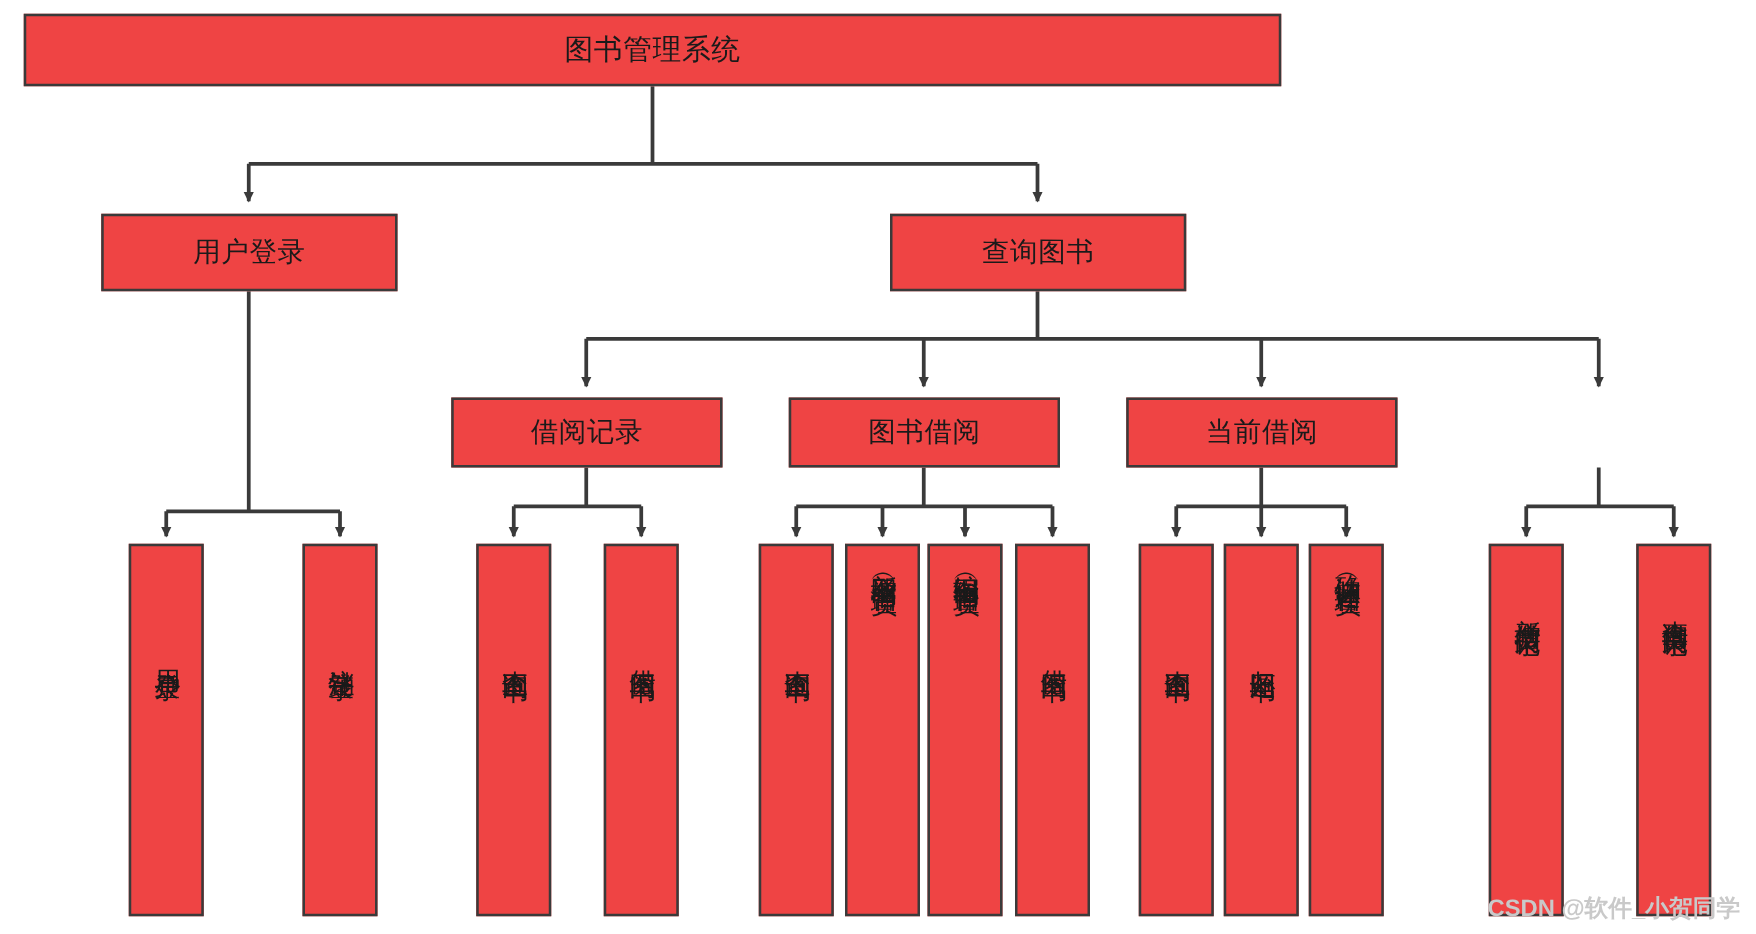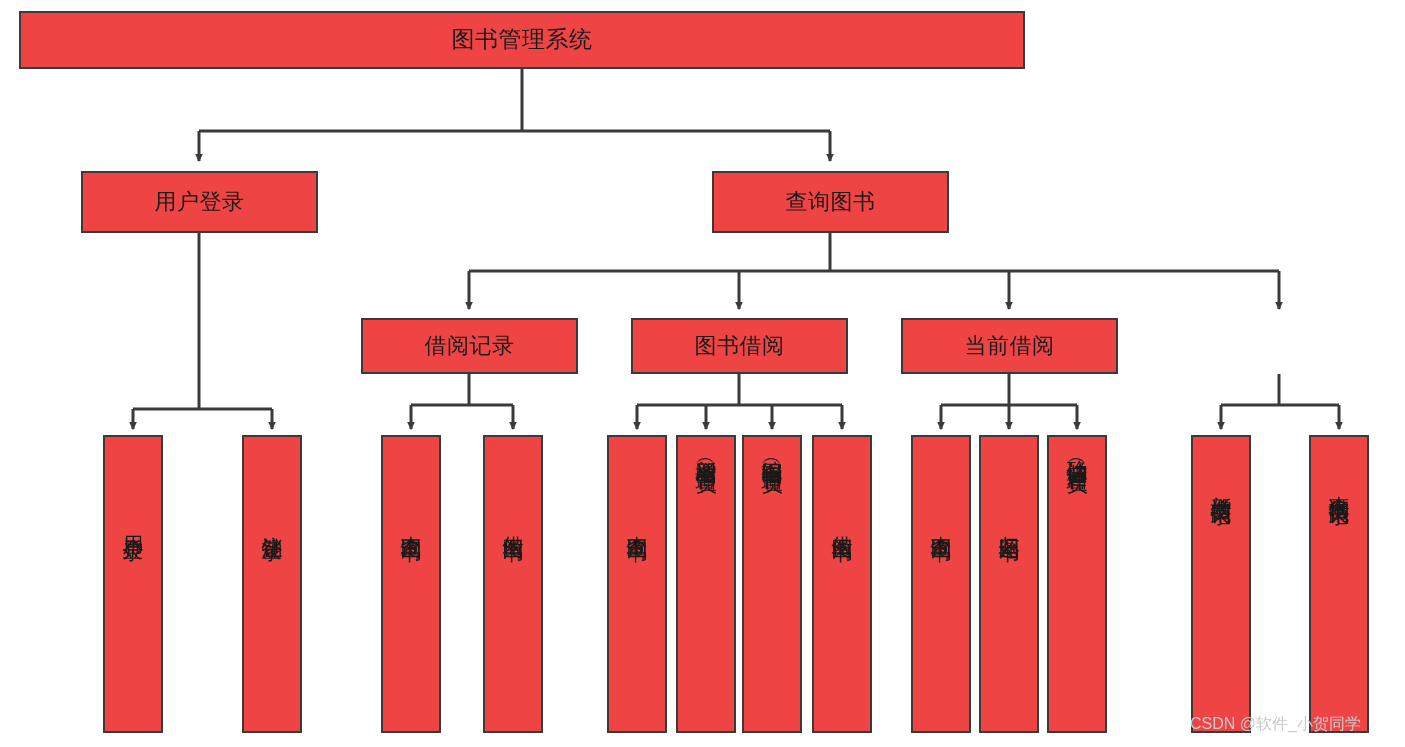--- a/index.html
+++ b/index.html
@@ -61,23 +61,24 @@
     text-orientation: upright;
     font-size: 21px;
     line-height: 1.05;
     letter-spacing: 2px;
     height: auto;
     max-height: 100%;
   }
   .watermark {
     position: absolute;
     color: #c9c9c9;
-    font-size: 16px;
+    font-size: 19px;
     white-space: nowrap;
     user-select: none;
+    font-weight: bold;
   }
 </style>
 </head>
 <body>
 
 <div id="diagram-root">
 
   <svg id="edges-layer" viewBox="0 0 1405 747" xmlns="http://www.w3.org/2000/svg">
     <defs>
       <marker id="arrowhead" markerWidth="9" markerHeight="9" refX="7.5" refY="4.5" orient="auto" markerUnits="userSpaceOnUse">

